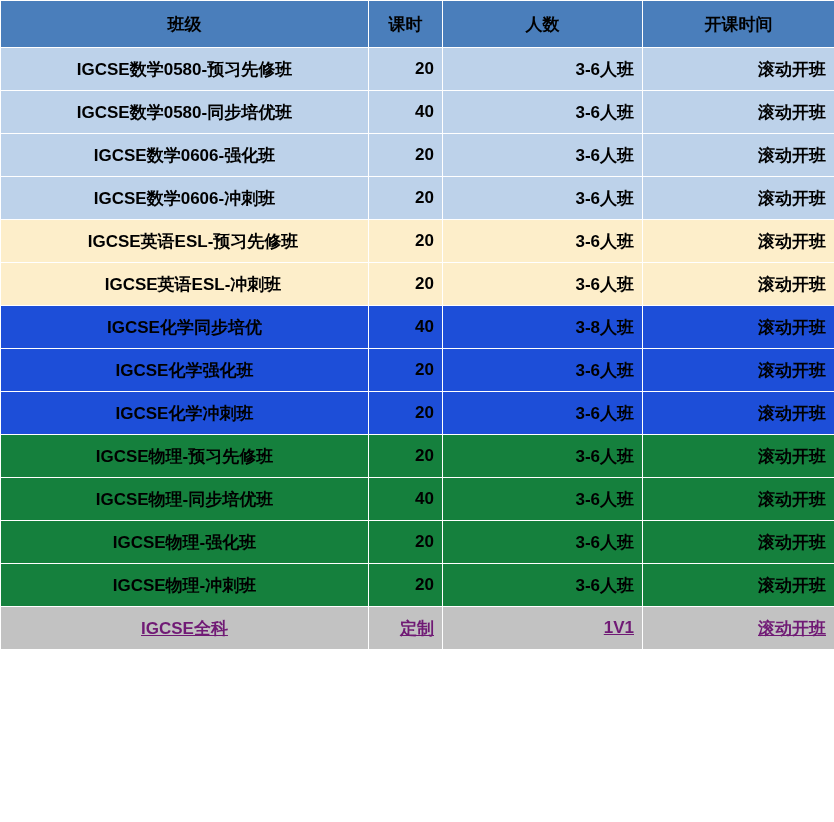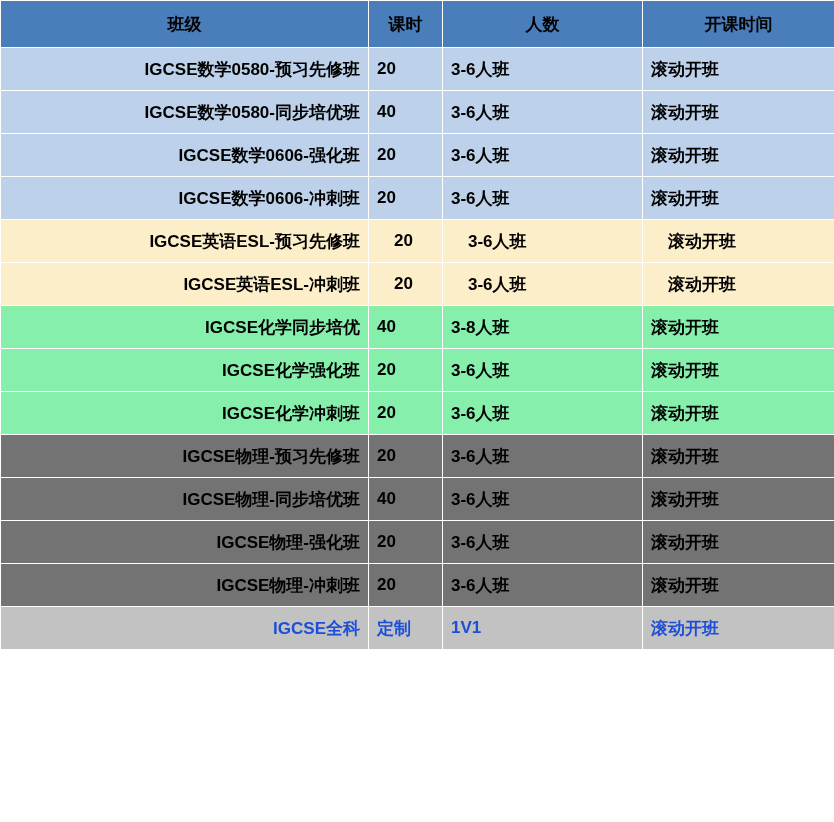--- a/index.html
+++ b/index.html
@@ -39,29 +39,29 @@
     background: #4a7ebb;
     color: #ffffff;
     text-align: center;
     font-size: 20px;
     height: 46px;
     border: 1px solid #ffffff;
   }
 
   tbody tr { height: 43px; }
 
-  td.name { text-align: right; }
-  td.center { text-align: left; }
+  td.name { text-align: center; }
+  td.center { text-align: right; }
 
   
   tr.grp-math td   { background: #bdd2ea; }
   tr.grp-eng td    { background: #fdeeca; padding-left: 25px; }
-  tr.grp-chem td   { background: #86efac; }
-  tr.grp-phy td    { background: #737373; }
-  tr.grp-all td    { background: #c2c2c2; color: #1d4ed8; }
+  tr.grp-chem td   { background: #1d4ed8; }
+  tr.grp-phy td    { background: #15803d; }
+  tr.grp-all td    { background: #c2c2c2; color: #701a75; text-decoration: underline; }
 </style>
 </head>
 <body>
 
 <table class="course-table">
   <colgroup>
     <col class="c-name">
     <col class="c-hours">
     <col class="c-size">
     <col class="c-time">

